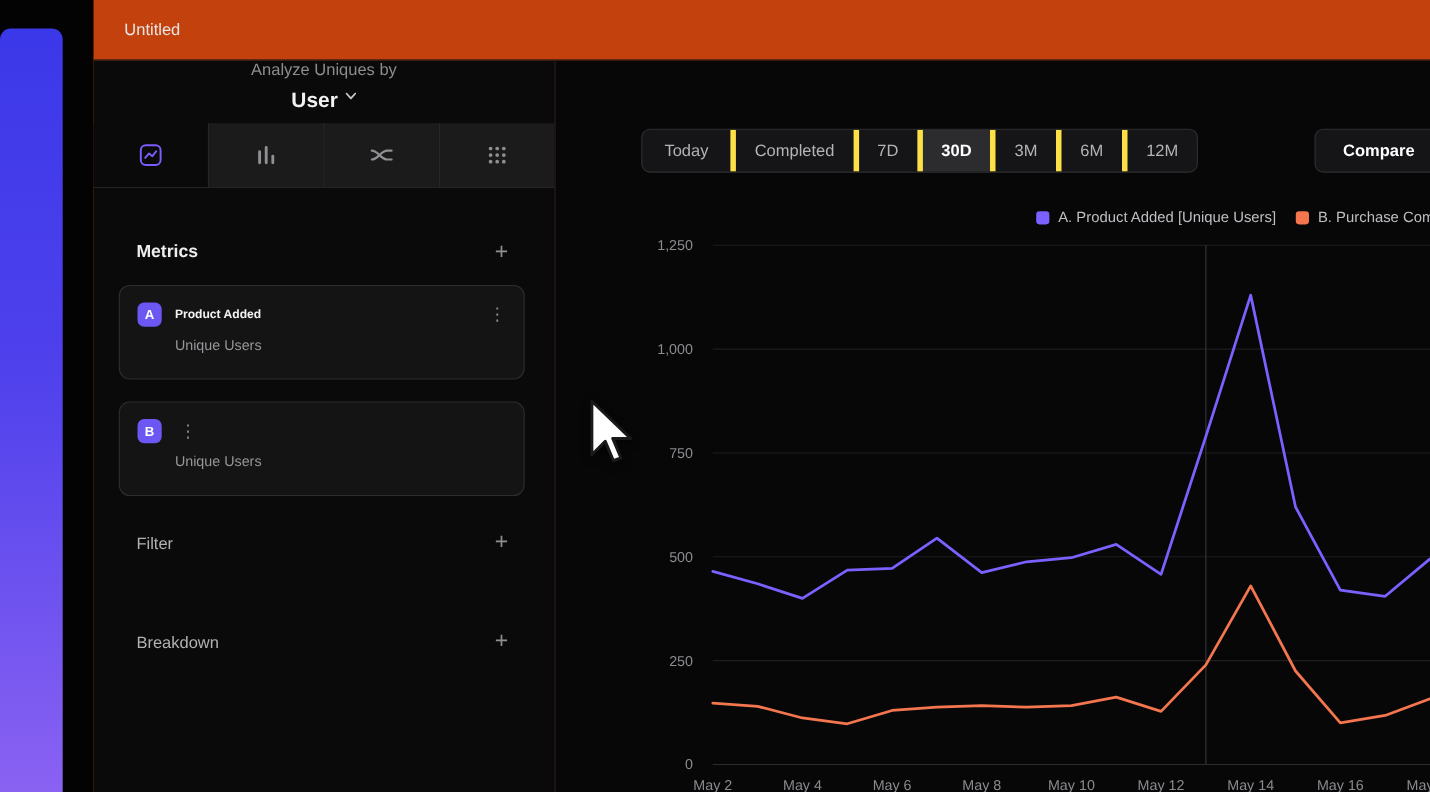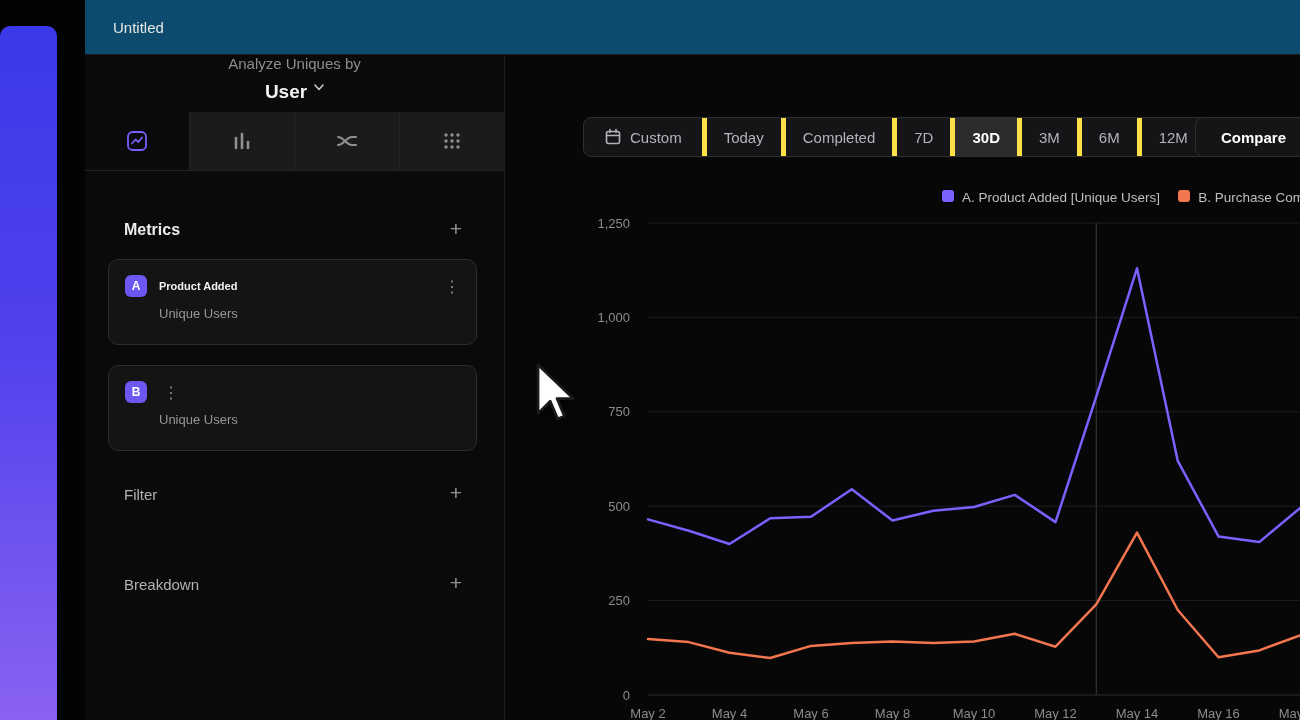--- a/index.html
+++ b/index.html
@@ -4,21 +4,21 @@
 <style>
   * { margin:0; padding:0; box-sizing:border-box; }
   html,body { background:#000; }
   #screen { position:relative; width:1300px; height:720px; background:#030303; overflow:hidden;
             font-family:"Liberation Sans",sans-serif; }
 
   .strip { position:absolute; left:0; top:26px; width:57px; height:694px;
            border-radius:10px 10px 0 0;
            background:linear-gradient(180deg,#3b38e9 0%,#4f41ec 45%,#8a62f2 100%); }
 
-  .app { position:absolute; left:85px; top:0; right:0; bottom:0; background:#0c4a6e;
+  .app { position:absolute; left:85px; top:0; right:0; bottom:0; background:#c2410c;
          display:flex; flex-direction:column; }
   .topbar { height:55px; flex:none; display:flex; align-items:center; padding-left:28px;
             border-bottom:1px solid #1d1d1d; }
   .title { color:#e6e6e6; font-size:15px; cursor:text; }
 
   .body { flex:1; display:flex; min-height:0; }
 
   
   .left-panel { width:420px; flex:none; border-right:1px solid #1d1d1d; background:#0a0a0a; }
   .analyze-row { height:57px; display:flex; align-items:center; padding:0 39px; gap:9px;flex-direction:column; }
@@ -64,21 +64,21 @@
          font-family:inherit; cursor:pointer; white-space:nowrap; }
   .seg:first-child { border-left:none; padding:0 20px; }
   .seg.active { background:#2c2c2f; color:#fff; font-weight:600; }
 
   .compare { position:absolute; left:690px; top:62px; height:40px; width:170px;
              border:1px solid #2f2f31; border-radius:8px; background:#151517; color:#fff;
              font-size:15px; font-weight:600; font-family:inherit; display:flex;
              align-items:center; padding-left:25px; cursor:pointer; }
 
   .legend { position:absolute; left:437px; top:135px; display:flex; gap:18px; white-space:nowrap; }
-  .legend-item { display:flex; gap:8px; color:#bfbfc3; font-size:13.5px; cursor:pointer; }
+  .legend-item { display:flex; align-items:center; gap:8px; color:#bfbfc3; font-size:13.5px; cursor:pointer; }
   .swatch { width:12px; height:12px; border-radius:3px; flex:none; }
 
   #chart-svg { position:absolute; left:0; top:160px; }
   #chart-svg text.tick { font-family:"Liberation Sans",sans-serif; font-size:13px; fill:#8b8b90; }
 
   .cursor { position:absolute; left:534px; top:362px;
             filter:drop-shadow(0 3px 4px rgba(0,0,0,.55)); pointer-events:none; }
 </style>
 </head>
 <body>
@@ -173,27 +173,20 @@
         <div class="section-head sub-head breakdown-head">
           <span class="head-label">Breakdown</span>
           <button class="plus">+</button>
         </div>
 
       </div>
 
       <div class="right-panel">
 
         <div class="range-group">
-          <button class="seg">
-            <svg width="18" height="18" viewBox="0 0 18 18" fill="none" stroke="#b4b4b8" stroke-width="1.6" stroke-linecap="round">
-              <rect x="2.5" y="3.5" width="13" height="12" rx="2"></rect>
-              <path d="M6 1.5v3M12 1.5v3M2.5 7.5h13"></path>
-            </svg>
-            <span>Custom</span>
-          </button>
           <button class="seg">Today</button>
           <button class="seg">Completed</button>
           <button class="seg">7D</button>
           <button class="seg active">30D</button>
           <button class="seg">3M</button>
           <button class="seg">6M</button>
           <button class="seg">12M</button>
         </div>
 
         <button class="compare">Compare</button>

